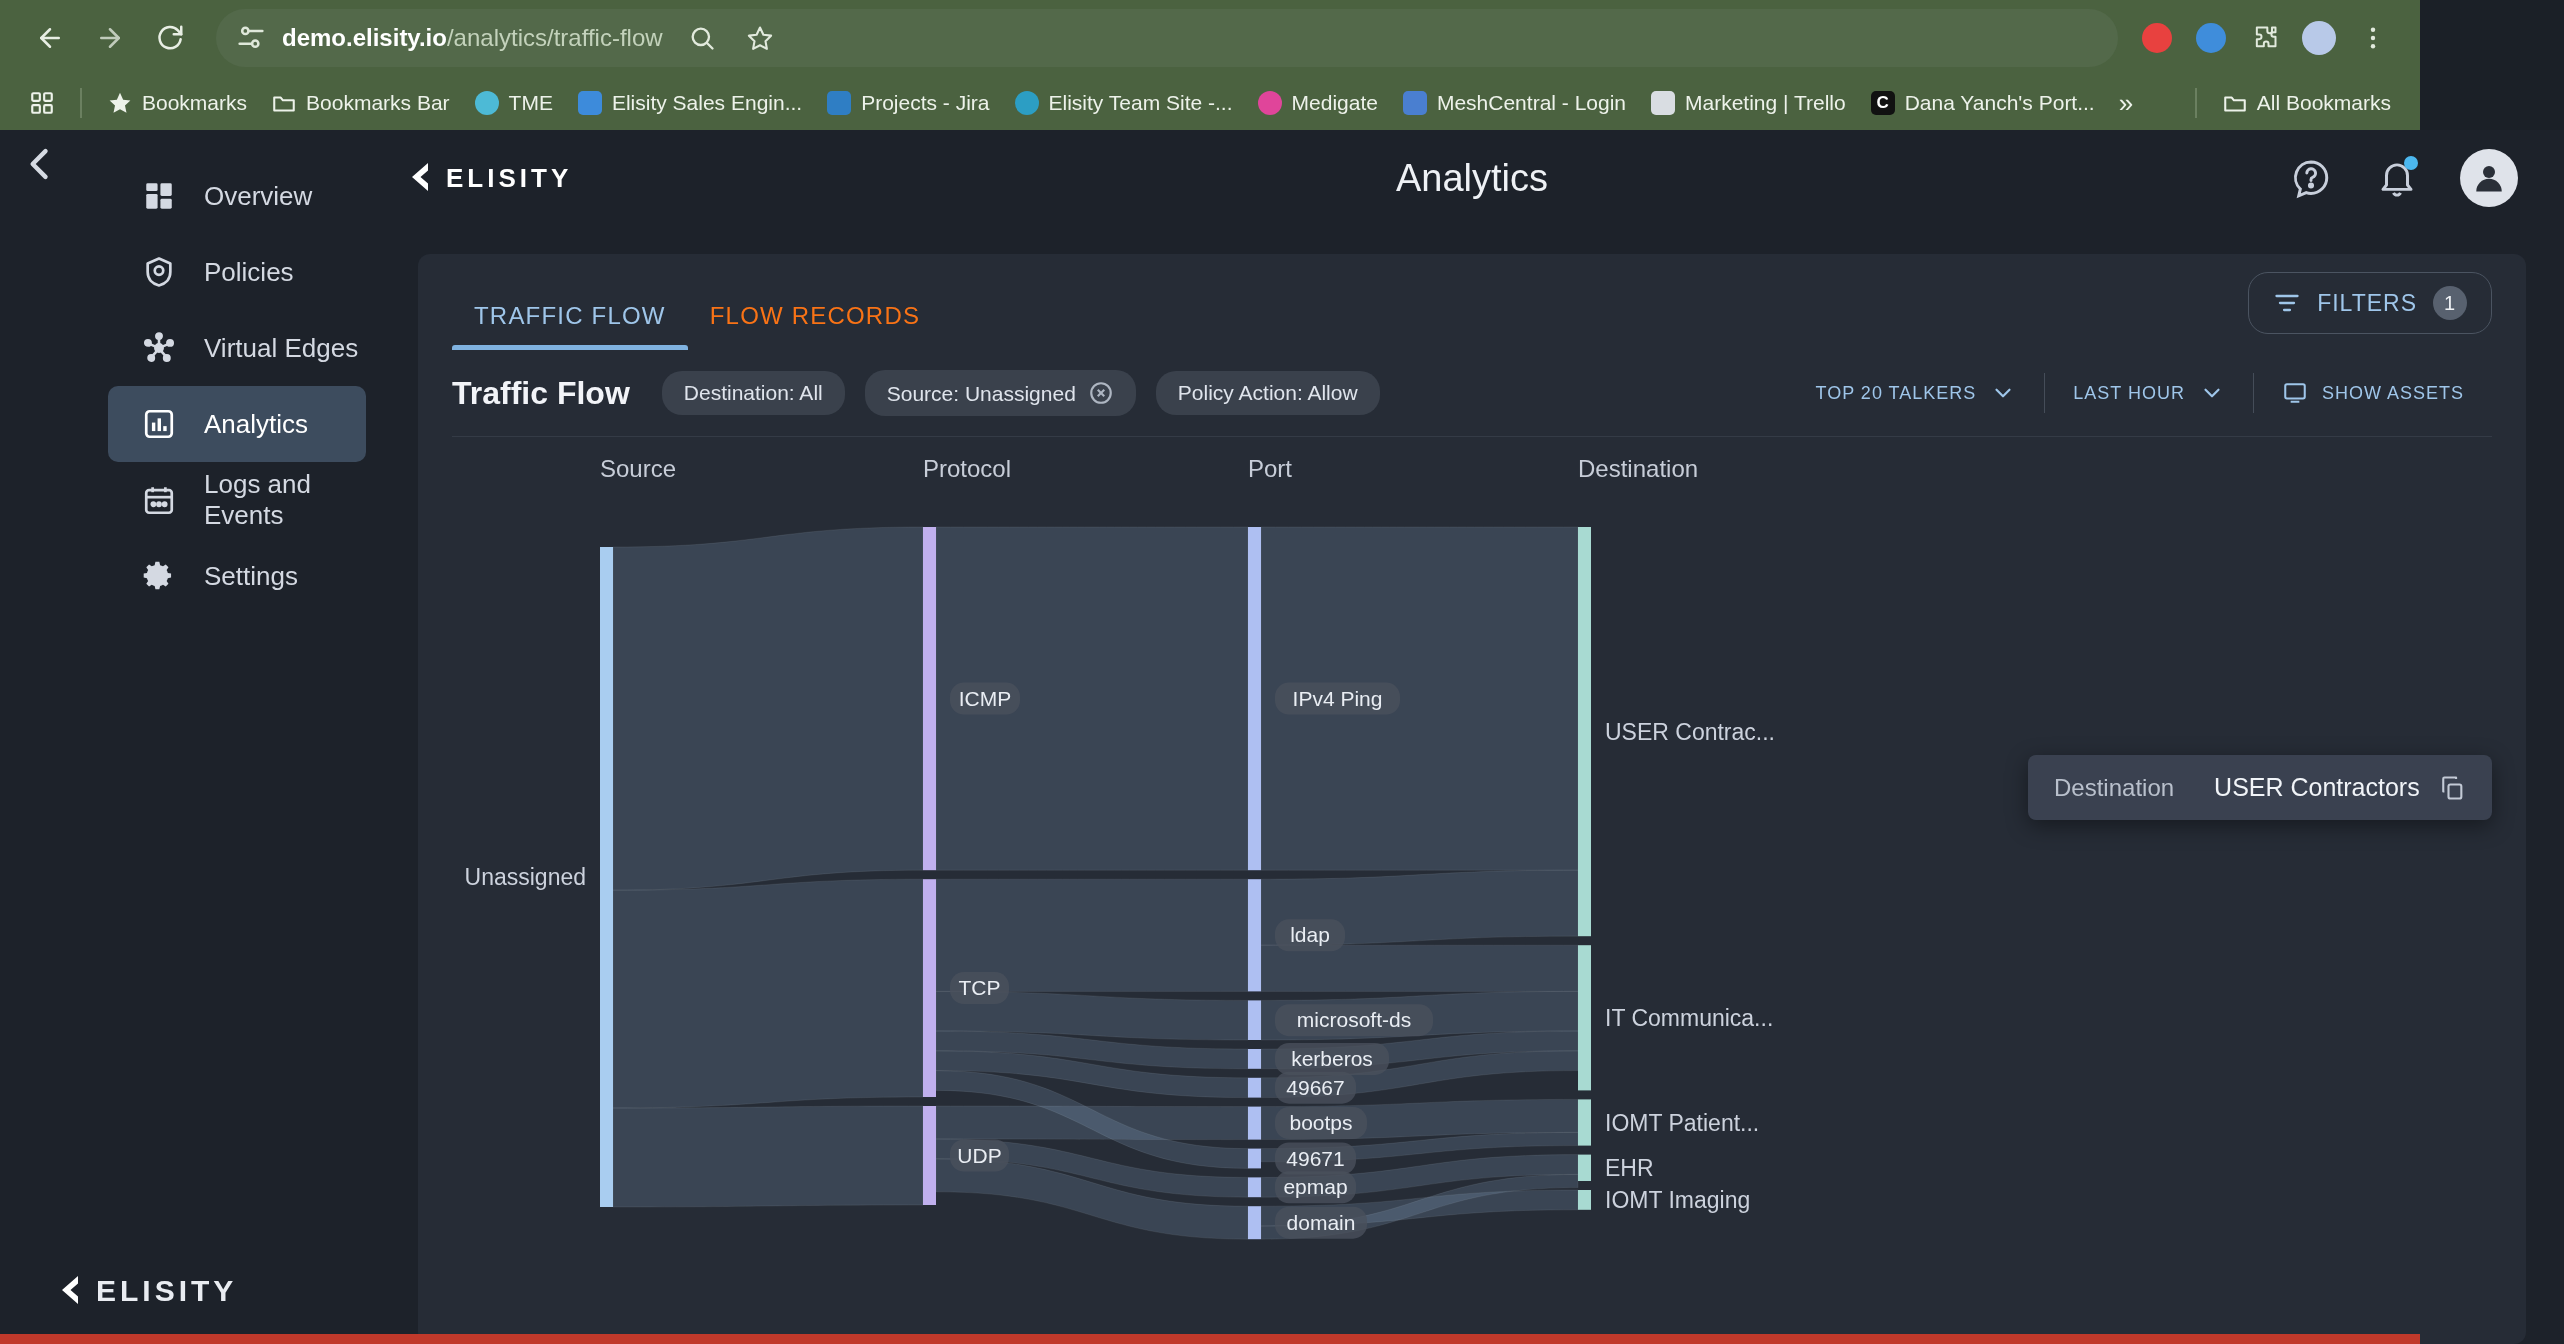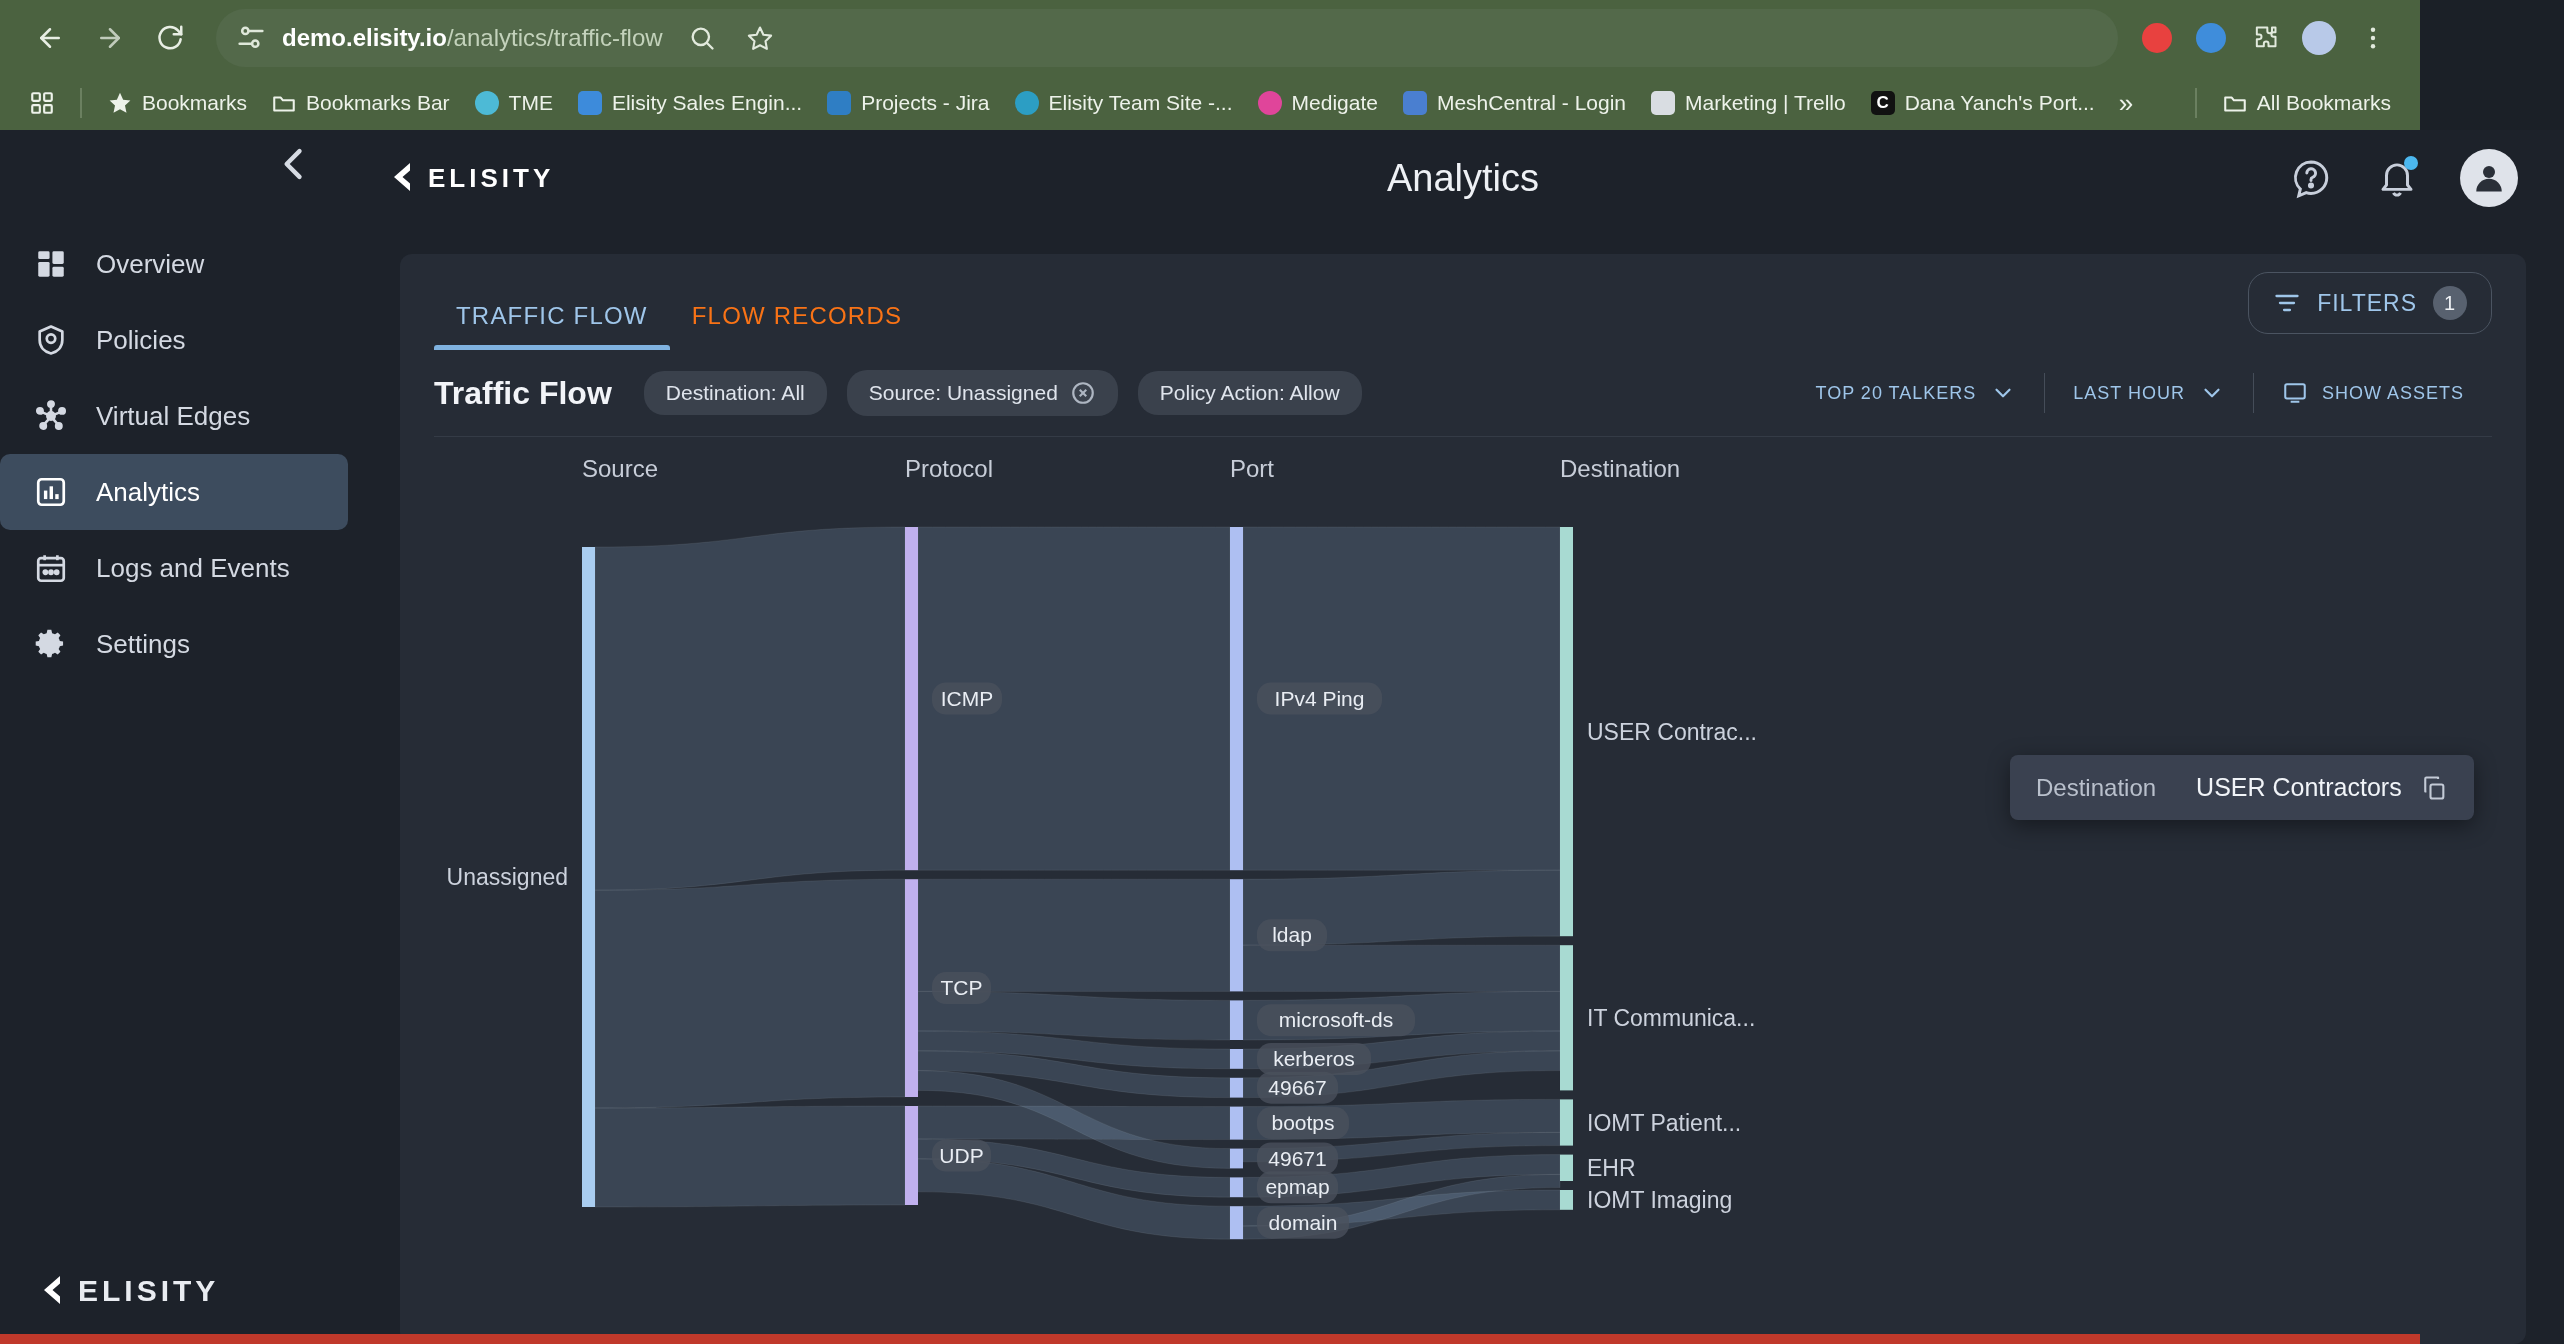--- a/index.html
+++ b/index.html
@@ -57,21 +57,21 @@
   .favi { width: 24px; height: 24px; border-radius: 5px; display:block; }
 
   
   .app {
     position: absolute; left: 0; top: 130px; width: 2564px; height: 1214px;
     background: #1d222a;
     display: flex;
   }
   .sidebar {
     width: 362px; flex: none; background: #1d222a;
-    display: flex; flex-direction: column; position: relative;
+    display: flex; flex-direction: row; position: relative; margin-left: 18px;
   }
   .collapse-row { height: 68px; display:flex; align-items:center; justify-content:flex-end; padding-right: 46px; }
   .collapse-btn { width: 44px; height:44px; display:flex; align-items:center; justify-content:center; color:#d6dbe3; cursor:pointer; }
   .nav-list { margin-top: 28px; display:flex; flex-direction: column; }
   .nav-item {
     height: 76px; display: flex; align-items: center; gap: 26px;
     padding-left: 32px; margin-right: 14px; border-radius: 10px;
     color: #d4d9e2; font-size: 26px; cursor: pointer;
   }
   .nav-item.active { background: #3d4c5e; color: #ffffff; }
@@ -128,21 +128,21 @@
   .filters-badge {
     background:#58616f; color:#eef1f5; border-radius: 50%;
     width: 34px; height: 34px; display:flex; align-items:center; justify-content:center;
     font-size: 20px;
   }
 
   .controls-row { height: 86px; display:flex; align-items:center; padding: 0 34px; gap: 20px; }
   .flow-title { font-size: 32px; color:#f2f4f8; font-weight: 700; margin-right: 12px; }
   .chip {
     background:#3a414c; color:#dfe4ec; border-radius: 20px;
-    padding: 10px 22px; font-size: 21px; display:flex; align-items:center; gap: 12px; cursor:pointer;
+    padding: 10px 22px; font-size: 21px; display:flex; align-items:flex-end; gap: 12px; cursor:pointer;
   }
   .chip-x { width: 26px; height: 26px; display:flex; align-items:center; justify-content:center; color:#aeb6c2; }
   .controls-right { margin-left:auto; display:flex; align-items:center; gap: 0; }
   .ctrl {
     display:flex; align-items:center; gap: 14px; color:#9fc6ea;
     font-size: 18px; letter-spacing: 1px; padding: 0 28px; cursor:pointer;
   }
   .ctrl svg { width: 26px; height: 26px; }
   .ctrl-sep { width:1px; height: 40px; background:#454d59; }
   .divider { height:1px; background:#343b46; margin: 0 34px; }

